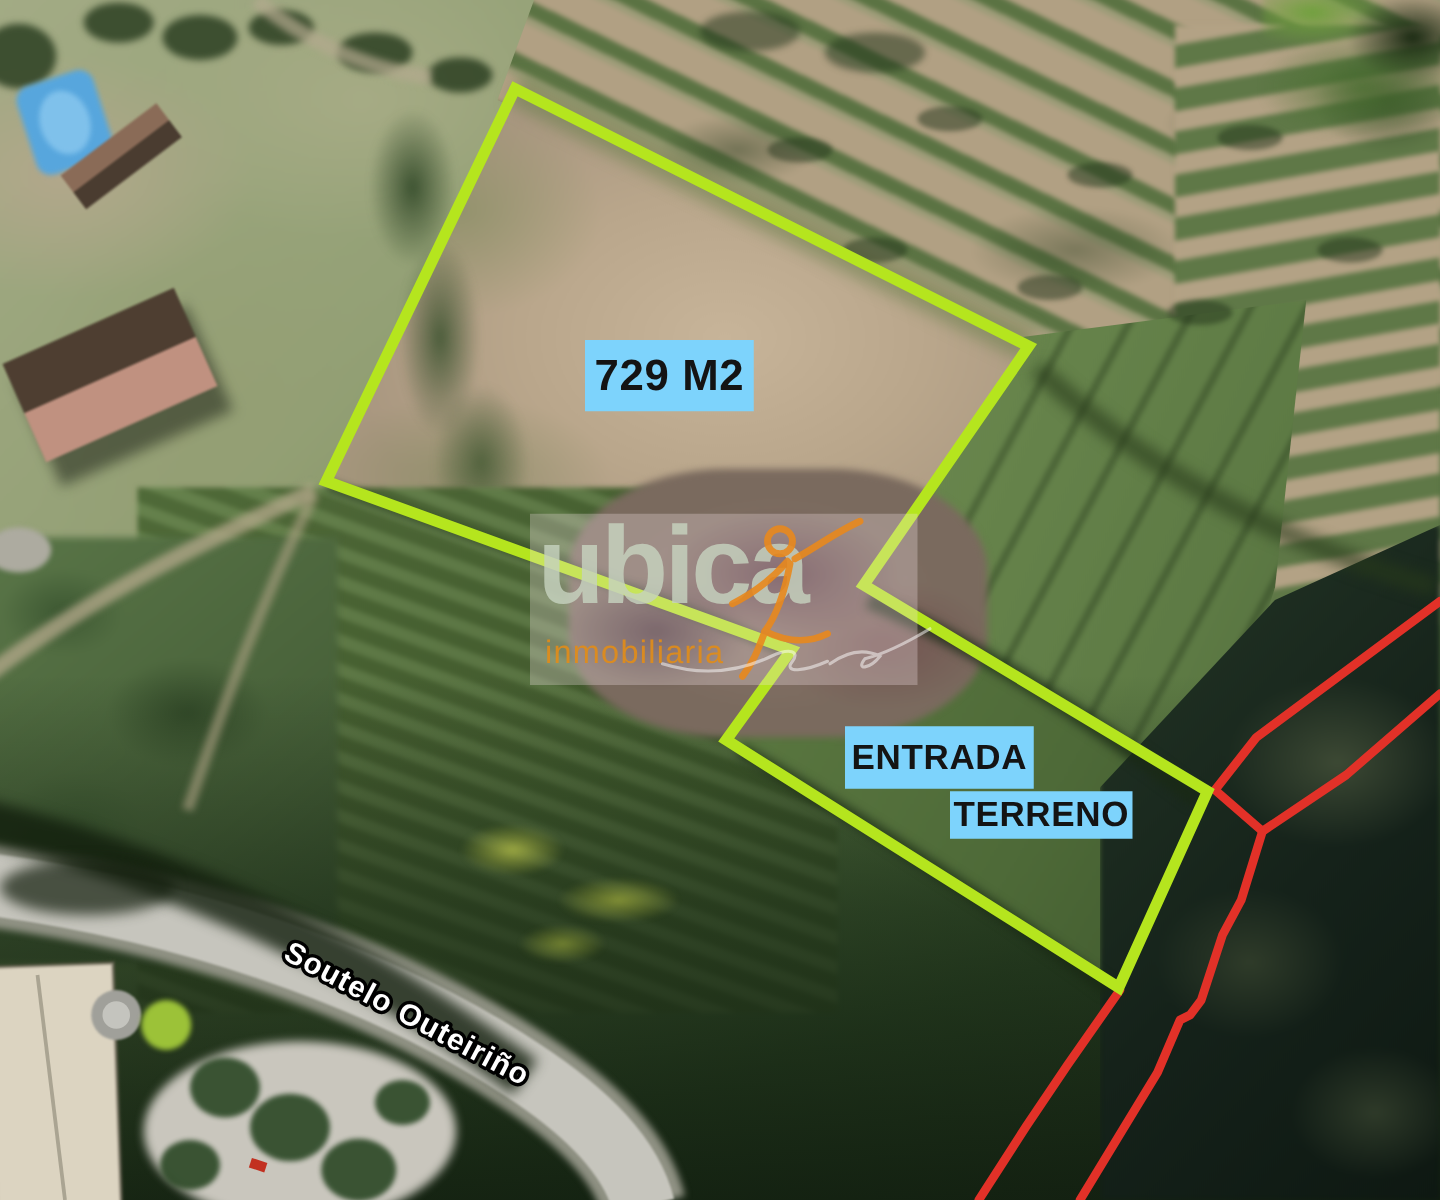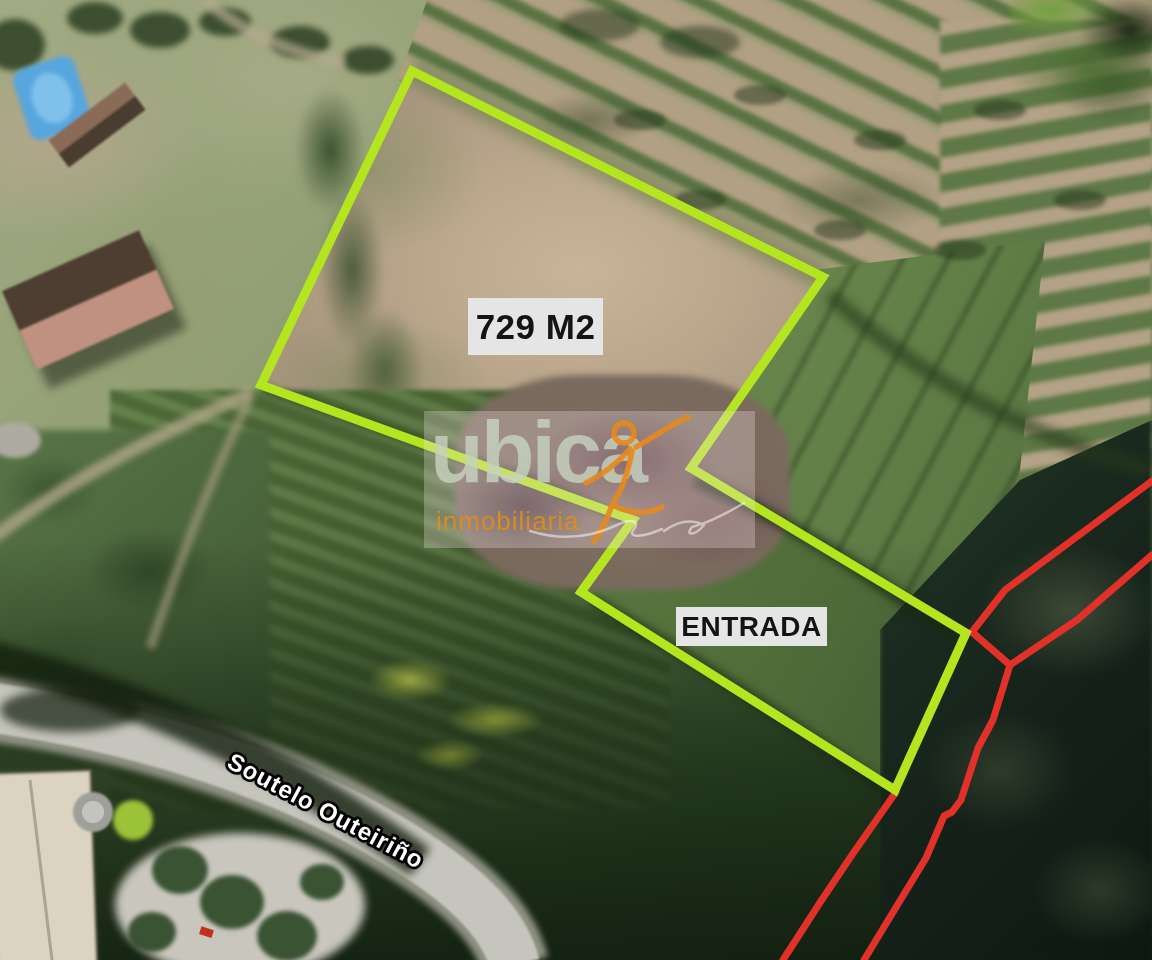--- a/index.html
+++ b/index.html
@@ -79,27 +79,27 @@
   .z-forest-right{left:880px;top:420px;width:272px;height:540px;filter:blur(2px);
     clip-path:polygon(0px 210px,140px 60px,272px 0px,272px 540px,0px 540px);
     background:
       radial-gradient(120px 90px at 190px 190px,rgba(70,82,58,.8),rgba(70,82,58,0) 75%),
       radial-gradient(100px 80px at 120px 350px,rgba(58,70,48,.7),rgba(58,70,48,0) 75%),
       radial-gradient(90px 70px at 220px 470px,rgba(66,78,54,.6),rgba(66,78,54,0) 75%),
       linear-gradient(135deg,#243626,#15221a 55%,#0e1812);}
   svg.layer{left:0;top:0;width:1152px;height:960px;}
   
   .map-label{display:flex;align-items:center;justify-content:center;
-    background:#e5e5e5;color:#141414;font-weight:bold;letter-spacing:.5px;margin-top:26px;}
+    background:#7dd3fc;color:#141414;font-weight:bold;letter-spacing:.5px;}
   #label-area{left:468px;top:272px;width:135px;height:57px;font-size:35px;}
-  #label-entrada{left:676px;top:581px;width:151px;height:39px;font-size:28px;}
+  #label-entrada{left:676px;top:581px;width:151px;height:50px;font-size:28px;}
   #label-terreno{left:760px;top:633px;width:146px;height:38px;font-size:28px;}
   
   #watermark{left:424px;top:411px;width:310px;height:137px;
-    background:rgba(243,226,228,.30);padding-left:21px;}
+    background:rgba(243,226,228,.30);}
   #wm-brand{position:absolute;left:6px;top:-14px;font-size:88px;font-weight:bold;
     letter-spacing:-3px;line-height:1.25;color:rgba(198,210,190,.82);}
   #wm-tagline{position:absolute;left:12px;top:95px;font-size:26px;font-weight:normal;
     letter-spacing:1px;color:rgba(224,140,26,.92);}
 </style>
 </head>
 <body>
 
 <div id="stage">
 
@@ -231,14 +231,15 @@
     <svg class="abs" style="left:98px;top:80px;" width="230" height="56" viewBox="0 0 230 56">
       <g stroke="rgba(255,255,255,.5)" stroke-width="2.5" fill="none" stroke-linecap="round">
         <path d="M 8,40 C 40,50 70,46 95,34 C 110,27 118,30 112,38 C 104,48 122,46 140,38"></path>
         <path d="M 142,40 C 156,30 170,28 182,34 C 174,44 162,46 170,36 C 186,32 202,24 222,12"></path>
       </g>
     </svg>
   </div>
 
   <div class="abs map-label" id="label-area">729 M2</div>
   <div class="abs map-label" id="label-entrada">ENTRADA</div>
+  <div class="abs map-label" id="label-terreno">TERRENO</div>
 
 </div>
 
 </body></html>

